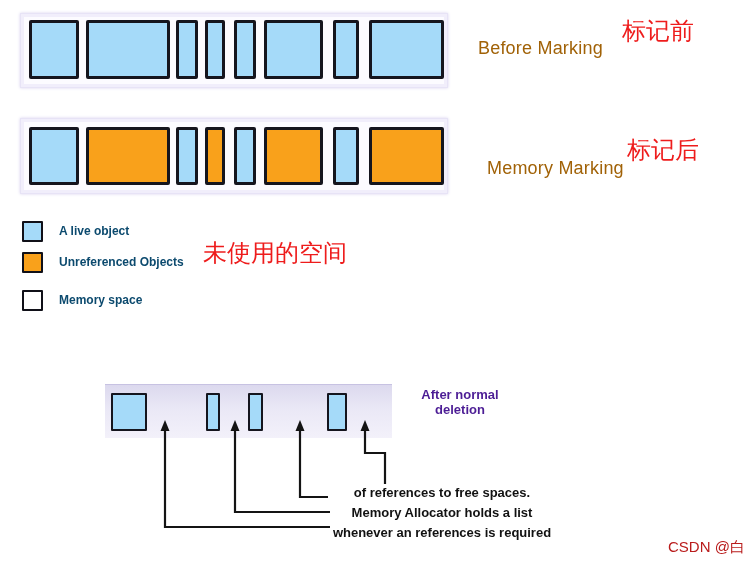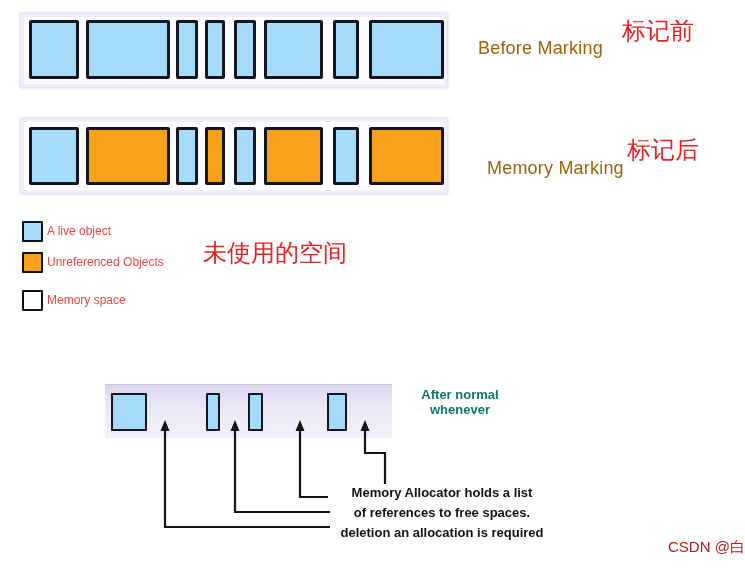--- a/index.html
+++ b/index.html
@@ -50,27 +50,27 @@
   
   .legend-item{position:absolute;left:22px;height:21px;z-index:2;}
   #legend-item-0{top:221px;}
   #legend-item-1{top:252px;}
   #legend-item-2{top:290px;}
   .swatch{
     display:inline-block;width:21px;height:21px;box-sizing:border-box;
     border:2px solid #101018;vertical-align:top;border-radius:1px;
   }
   .legend-label{
-    display:inline-block;margin-left:4px;line-height:21px;
-    font-size:12px;font-weight:normal;color:#ef4444;white-space:nowrap;
+    display:inline-block;margin-left:16px;line-height:21px;
+    font-size:12px;font-weight:bold;color:#0c4a6e;white-space:nowrap;
   }
   
   #label-deletion{
     position:absolute;left:403px;top:387px;width:114px;text-align:center;
-    font-size:13px;font-weight:bold;color:#0f766e;line-height:15px;z-index:2;
+    font-size:13px;font-weight:bold;color:#4c1d95;line-height:15px;z-index:2;
   }
   
   #callout-text{
     position:absolute;left:330px;top:483px;width:224px;text-align:center;
     font-size:13px;font-weight:bold;color:#111111;line-height:20px;z-index:2;
   }
   
   #arrow-layer{position:absolute;left:0;top:0;z-index:1;pointer-events:none;}
   
   #watermark{
@@ -124,34 +124,34 @@
 
   <div id="strip-deletion">
       <div class="block" style="left: 6px; width: 36px; background: rgb(165, 218, 249);"></div>
       <div class="block" style="left: 101px; width: 14px; background: rgb(165, 218, 249);"></div>
       <div class="block" style="left: 143px; width: 15px; background: rgb(165, 218, 249);"></div>
       <div class="block" style="left: 222px; width: 20px; background: rgb(165, 218, 249);"></div>
     </div>
 
   <div id="label-deletion">
     <span>After normal</span><br>
-    <span>whenever</span>
+    <span>deletion</span>
   </div>
 
   <svg id="arrow-layer" width="745" height="568">
       <polygon points="165,420 160.5,431 169.5,431" fill="#141414"></polygon>
       <polyline points="165,428 165,527 330,527" fill="none" stroke="#141414" stroke-width="2.2"></polyline>
       <polygon points="235,420 230.5,431 239.5,431" fill="#141414"></polygon>
       <polyline points="235,428 235,512 330,512" fill="none" stroke="#141414" stroke-width="2.2"></polyline>
       <polygon points="300,420 295.5,431 304.5,431" fill="#141414"></polygon>
       <polyline points="300,428 300,497 328,497" fill="none" stroke="#141414" stroke-width="2.2"></polyline>
       <polygon points="365,420 360.5,431 369.5,431" fill="#141414"></polygon>
       <polyline points="365,428 365,453 385,453 385,484" fill="none" stroke="#141414" stroke-width="2.2"></polyline>
     </svg>
 
   <div id="callout-text">
+      <div>of references to free spaces.</div>
       <div>Memory Allocator holds a list</div>
-      <div>of references to free spaces.</div>
-      <div>deletion an allocation is required</div>
+      <div>whenever an references is required</div>
     </div>
 
   <div id="watermark">CSDN @白</div>
 </div>
 
 </body></html>

